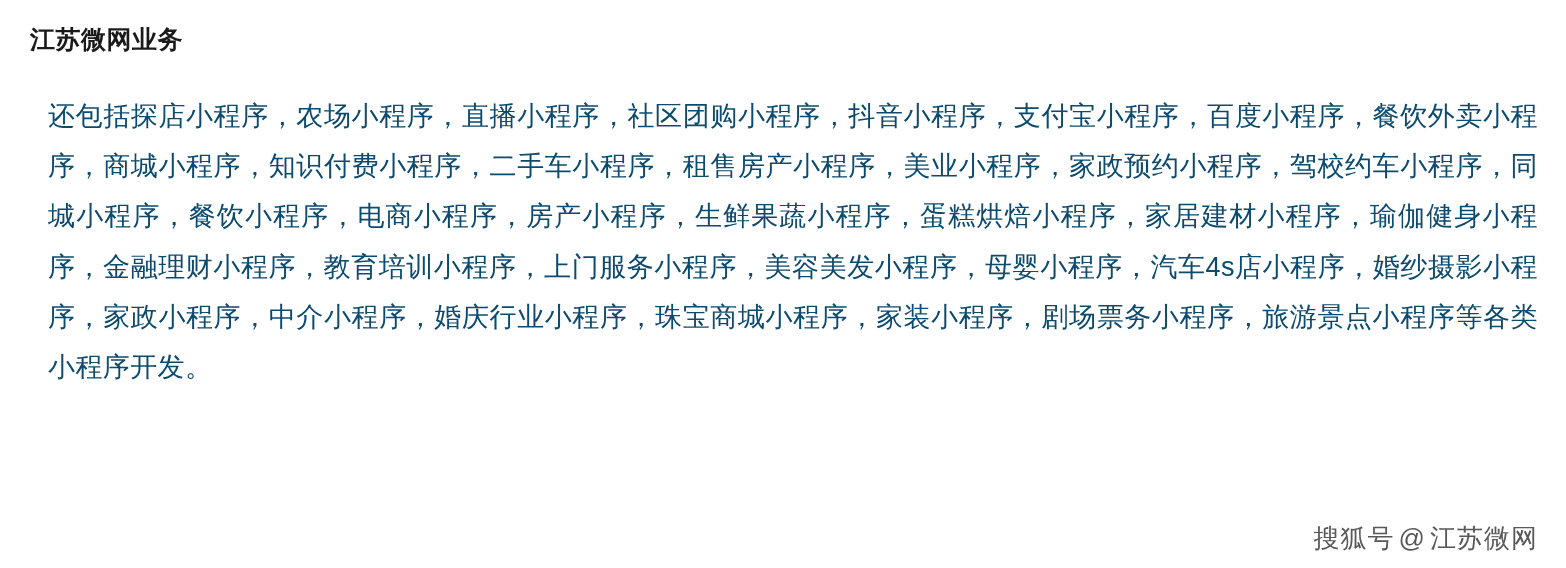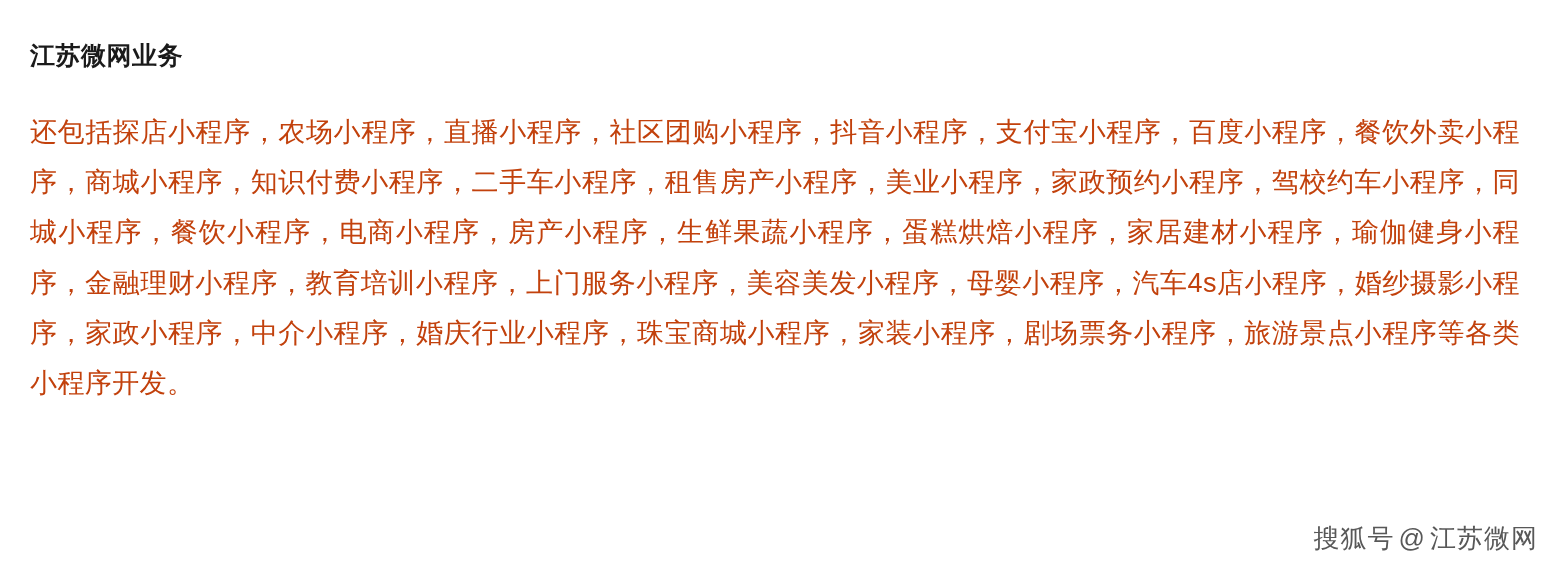--- a/index.html
+++ b/index.html
@@ -23,28 +23,28 @@
     height: 568px;
     box-sizing: border-box;
     padding: 22px 30px 0 30px;
   }
   .article-title {
     font-size: 25px;
     font-weight: bold;
     line-height: 1.4;
     letter-spacing: 0.5px;
     color: #1a1a1a;
-    margin: 16px 0 34px 0;
+    margin: 0 0 34px 0;
   }
   .article-body {
     font-size: 27px;
     line-height: 1.86;
     letter-spacing: 0.4px;
-    color: #c2410c;
-    margin: 0;
+    color: #0c4a6e;
+    margin: 18px;
     text-align: justify;
     text-justify: inter-ideograph;
     width: 1490px;
   }
   .watermark {
     position: absolute;
     right: 28px;
     bottom: 12px;
     font-size: 26px;
     font-weight: normal;

